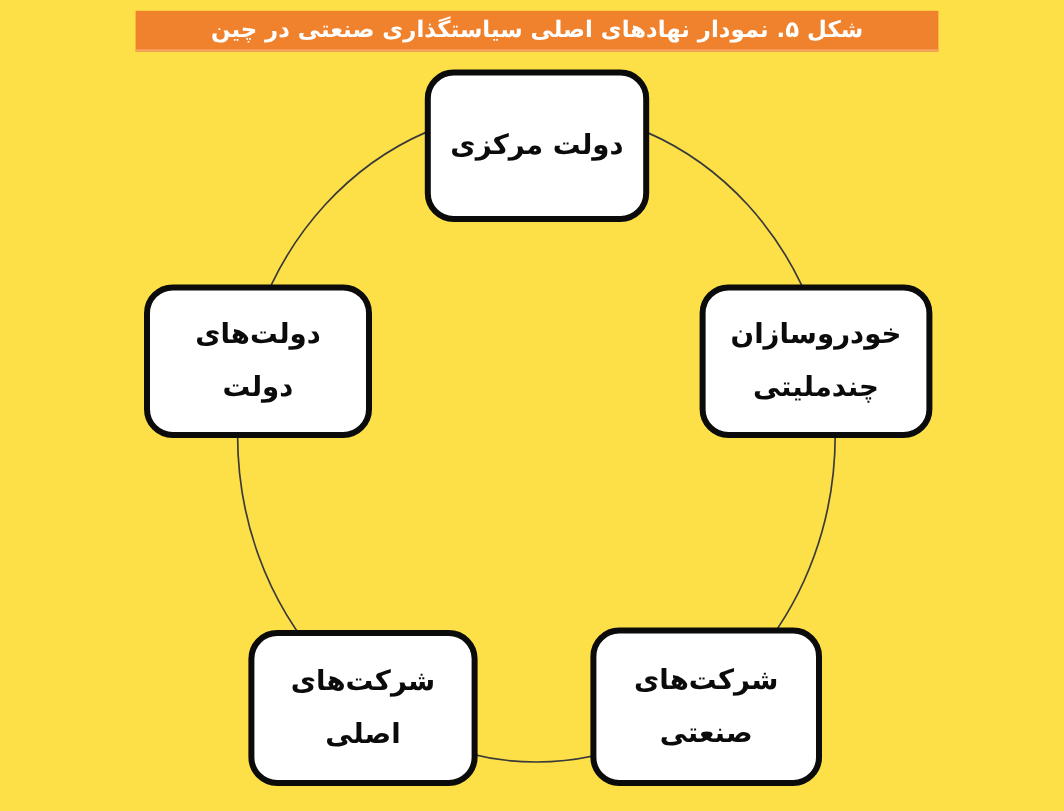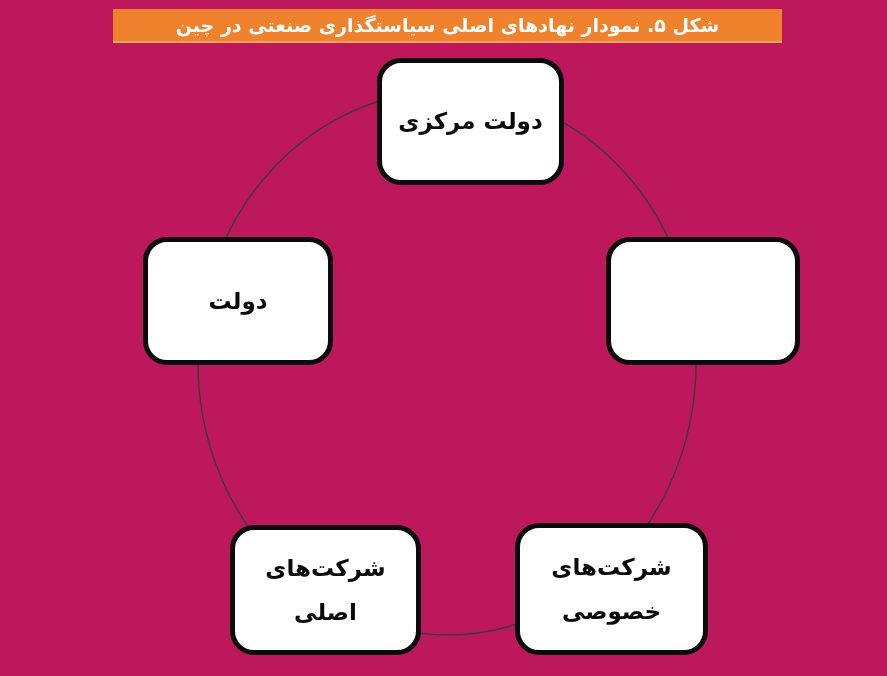--- a/index.html
+++ b/index.html
@@ -5,21 +5,21 @@
   html, body {
     margin: 0;
     padding: 0;
     background: #ffffff;
     font-family: "DejaVu Sans", sans-serif;
   }
   .page {
     position: relative;
     width: 887px;
     height: 676px;
-    background: #be185d;
+    background: #fde047;
     overflow: hidden;
   }
   
   .title-bar {
     position: absolute;
     left: 113px;
     top: 9px;
     width: 669px;
     height: 34px;
     background: #F0822D;
@@ -62,21 +62,20 @@
     flex-direction: column;
     align-items: center;
     justify-content: center;
     gap: 17px;
     text-align: center;
     color: #0b0b0b;
     font-weight: bold;
     font-size: 23px;
     line-height: 1.15;
     direction: rtl;
-    margin-left: 23px;
   }
   .node span { display: block; white-space: nowrap; }
   .node-top          { left: 354px; top:  58px; width: 187px; height: 127px; }
   .node-right        { left: 583px; top: 237px; width: 194px; height: 128px; }
   .node-left         { left: 120px; top: 237px; width: 190px; height: 128px; }
   .node-bottom-left  { left: 207px; top: 525px; width: 191px; height: 130px; }
   .node-bottom-right { left: 492px; top: 523px; width: 193px; height: 132px; }
 </style>
 </head>
 <body>
@@ -89,29 +88,32 @@
 
   <svg class="cycle-svg" width="887" height="676" viewBox="0 0 887 676" aria-hidden="true">
     <ellipse cx="447" cy="363" rx="249" ry="272"></ellipse>
   </svg>
 
   <div class="node node-top">
     <span>دولت مرکزی</span>
   </div>
 
   <div class="node node-right">
+    <span>خودروسازان</span>
+    <span>چندملیتی</span>
   </div>
 
   <div class="node node-left">
+    <span>دولت‌های</span>
     <span>دولت</span>
   </div>
 
   <div class="node node-bottom-left">
     <span>شرکت‌های</span>
     <span>اصلی</span>
   </div>
 
   <div class="node node-bottom-right">
     <span>شرکت‌های</span>
-    <span>خصوصی</span>
+    <span>صنعتی</span>
   </div>
 
 </div>
 
 </body></html>

